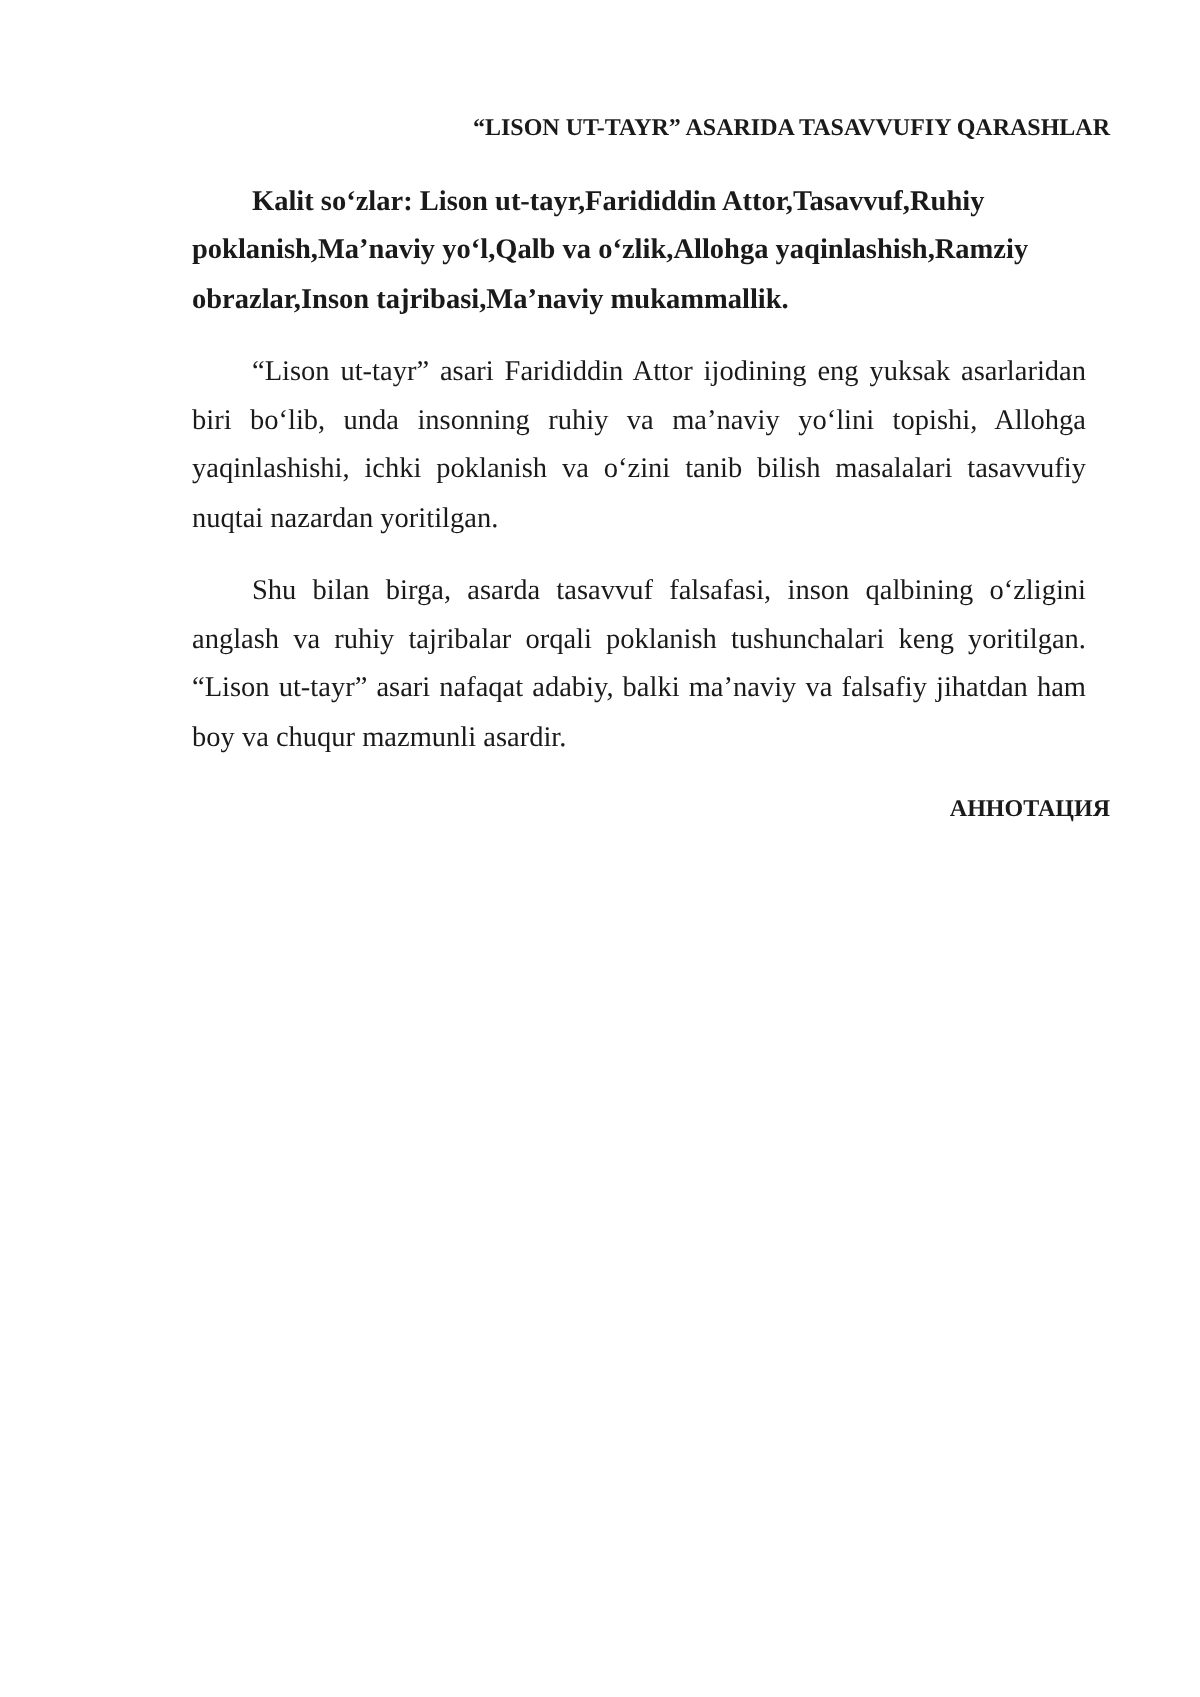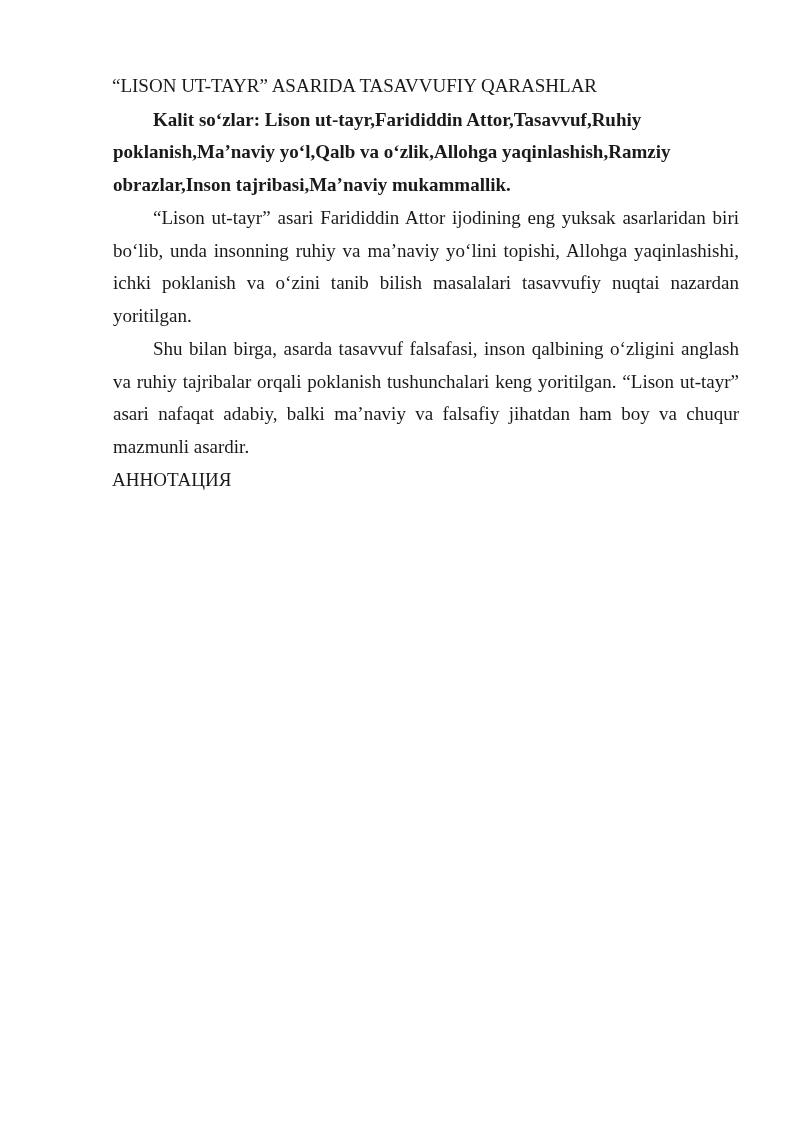--- a/index.html
+++ b/index.html
@@ -19,28 +19,28 @@
     padding: 70px 60px 0 112px;
     background: var(--page-bg, #ffffff);
     color: var(--page-fg, #1a1a1a);
     font-family: "Liberation Serif", "DejaVu Serif", serif;
     font-size: 19px;
     line-height: 32.5px;
     -webkit-font-smoothing: antialiased;
   }
   .heading {
     margin: 0;
-    font-size: 19px;
+    font-size: 16px;
     line-height: 32.5px;
-    font-weight: normal;
-    text-align: left;
+    font-weight: bold;
+    text-align: right;
     text-indent: 0;
   }
   .para {
-    margin: 1px;
+    margin: 16px;
     text-align: justify;
     text-justify: inter-word;
     text-indent: 40px;
   }
   .keywords {
     font-weight: bold;
   }
   .keywords-left {
     text-align: left;
   }

